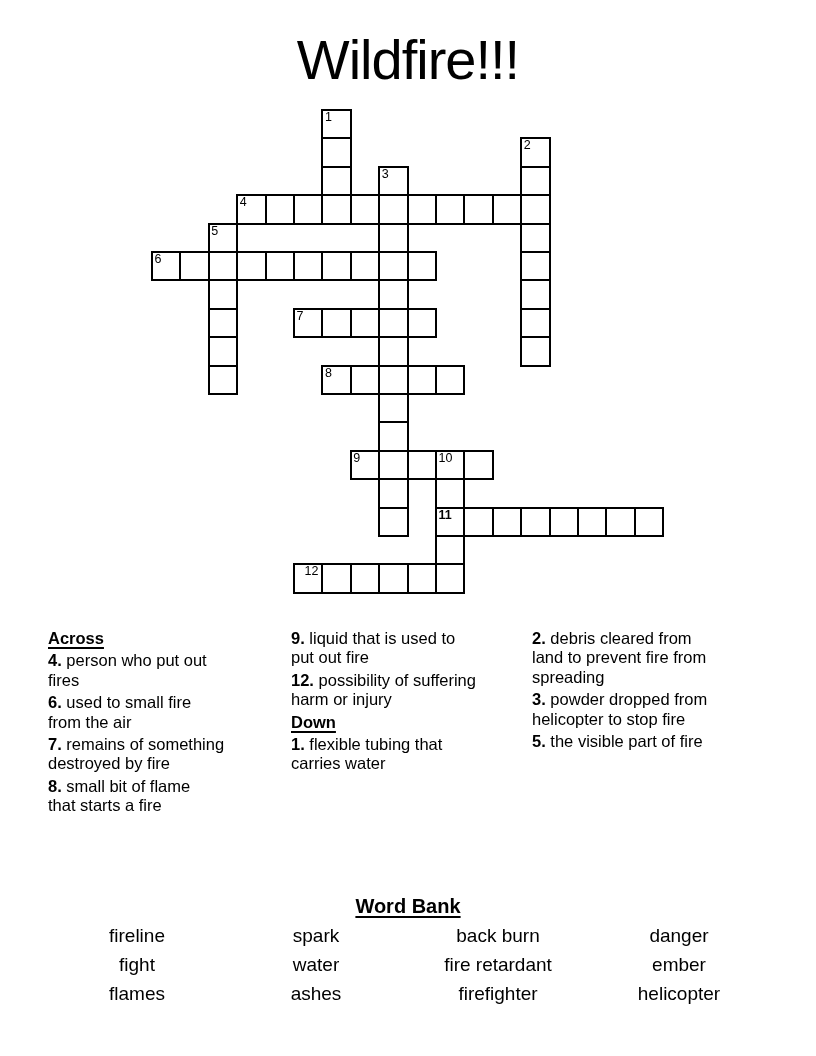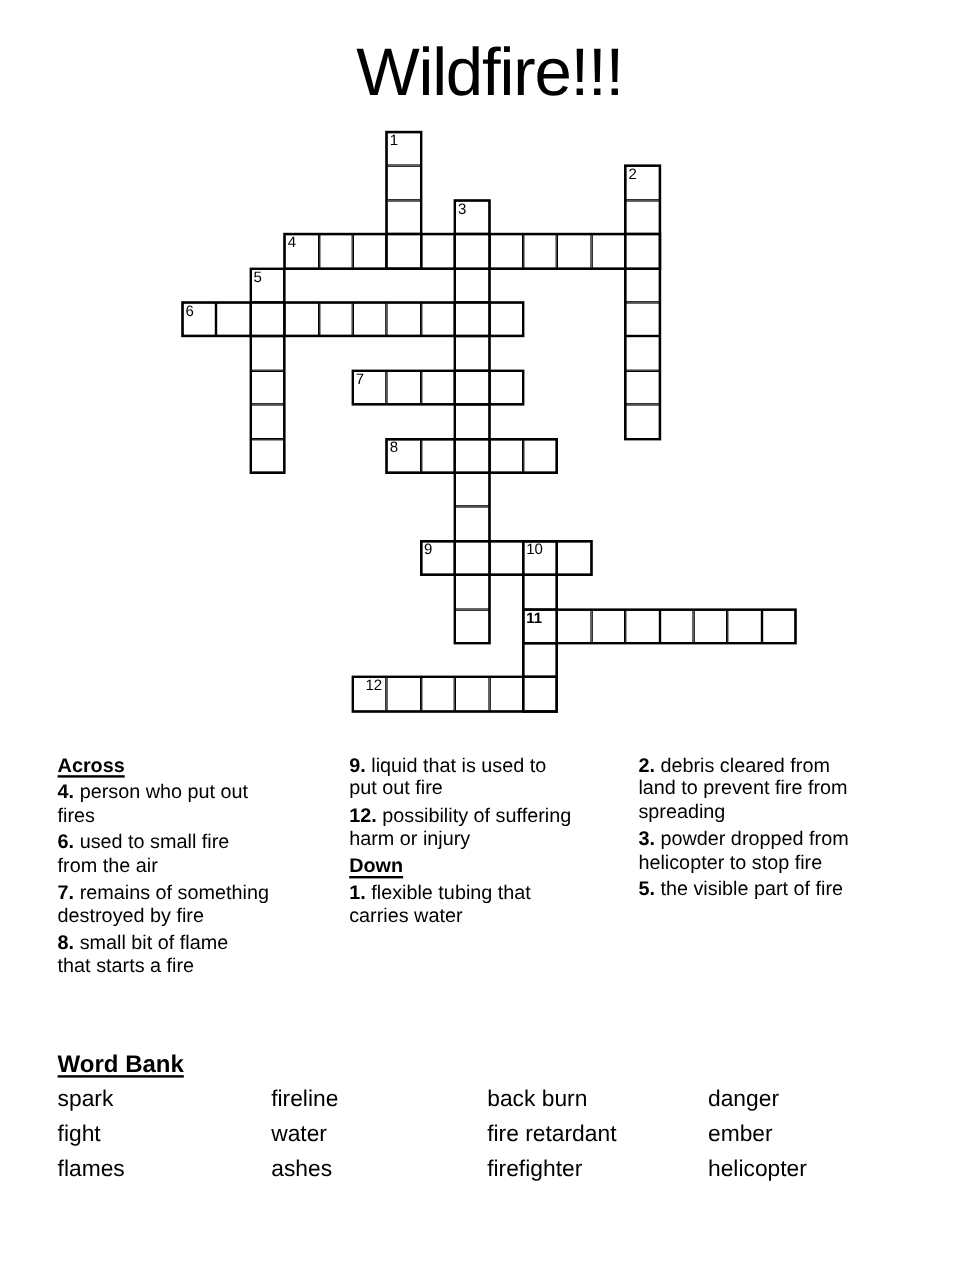--- a/index.html
+++ b/index.html
@@ -35,21 +35,21 @@
   #clue-col-3 { left:532px; width:248px; }
   .clue-heading {
     font-weight:bold; text-decoration:underline;
     text-decoration-thickness:1.5px; text-underline-offset:3px;
     margin-bottom:3px;
   }
   .clue { margin-bottom:3px; }
   .clue-num { font-weight:bold; }
   .clue-text { white-space:pre-line; }
   
-  #word-bank { position:absolute; left:48px; top:875px; width:720px; }
+  #word-bank { position:absolute; left:48px; top:894px; width:720px;text-align:center; }
   #word-bank-heading {
     font-size:20px; line-height:24px; font-weight:bold;
     text-decoration:underline; text-decoration-thickness:2px;
     text-underline-offset:3px;
   }
   #word-bank-grid {
     margin-top:4px; display:grid;
     grid-template-columns:178px 180px 184px auto;
     grid-auto-rows:28.8px; align-items:center;
     font-size:19px;
@@ -200,22 +200,22 @@
 land to prevent fire from
 spreading</span></div>
       <div class="clue"><span class="clue-num">3.</span> <span class="clue-text">powder dropped from
 helicopter to stop fire</span></div>
       <div class="clue"><span class="clue-num">5.</span> <span class="clue-text">the visible part of fire</span></div>
     </div>
 
   <div id="word-bank">
     <div id="word-bank-heading">Word Bank</div>
     <div id="word-bank-grid">
+        <div>fireline</div>
         <div>spark</div>
-        <div>fireline</div>
         <div>back burn</div>
         <div>danger</div>
         <div>fight</div>
         <div>water</div>
         <div>fire retardant</div>
         <div>ember</div>
         <div>flames</div>
         <div>ashes</div>
         <div>firefighter</div>
         <div>helicopter</div>

